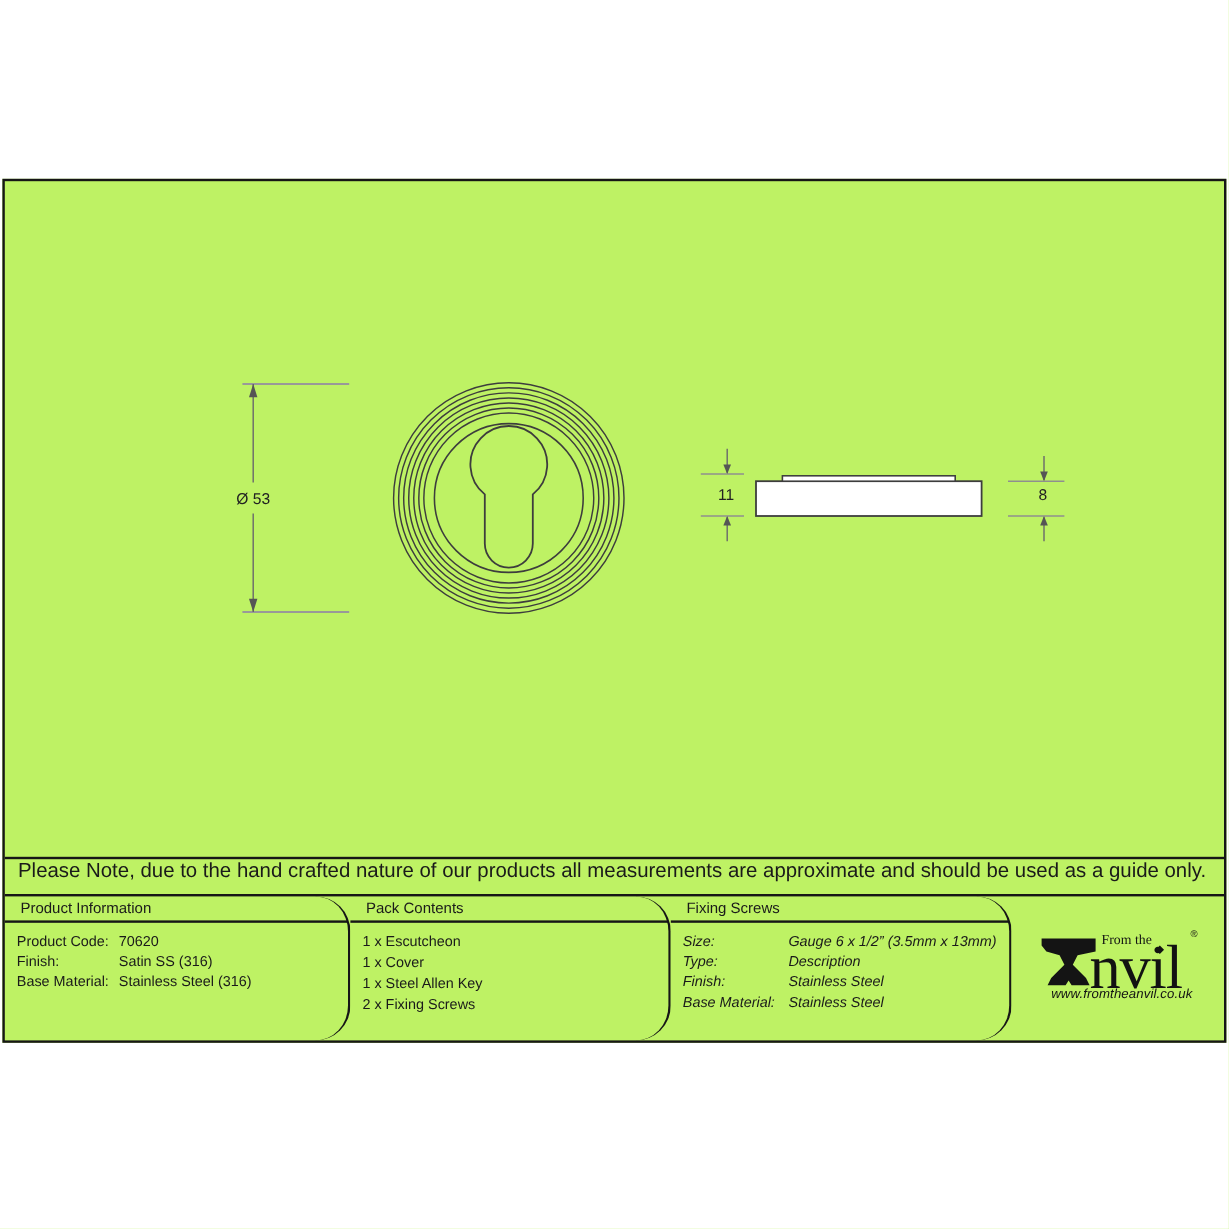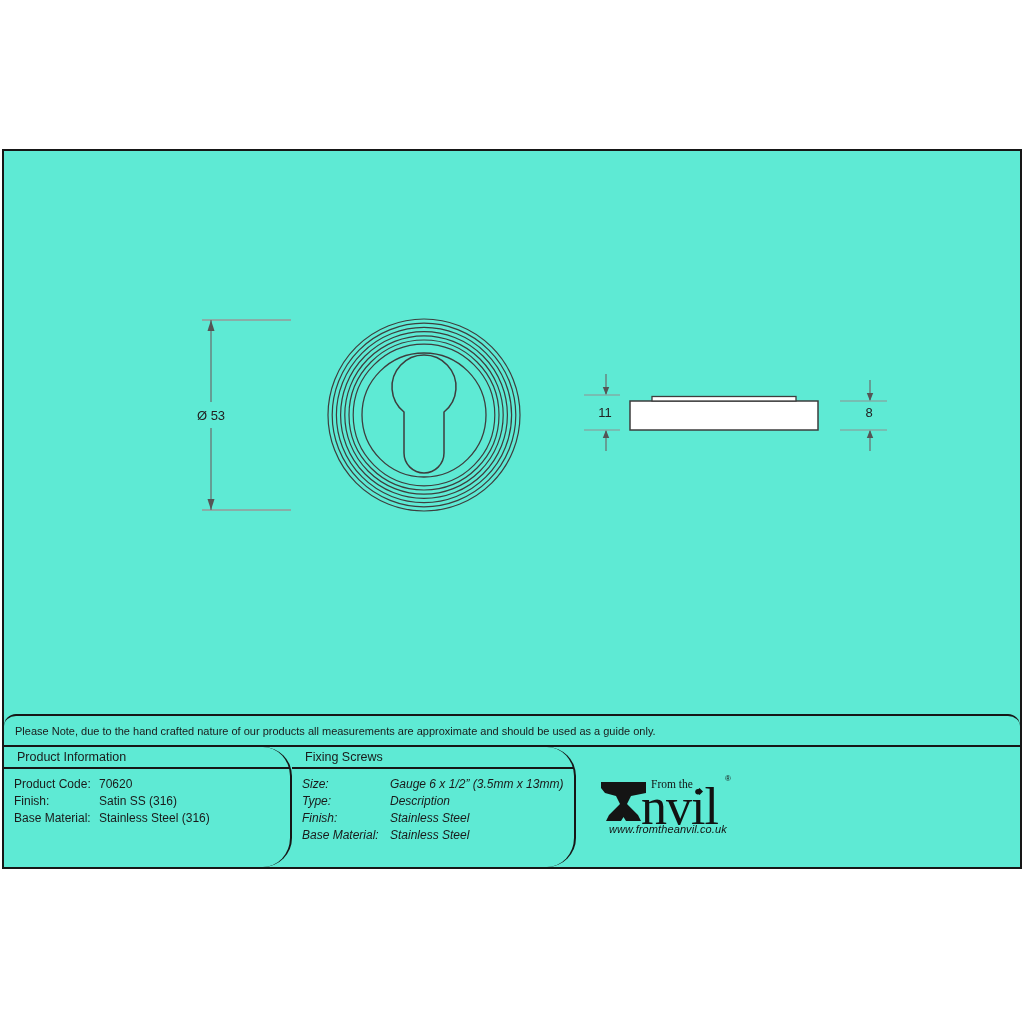--- a/index.html
+++ b/index.html
@@ -8,40 +8,39 @@
     background:#ffffff;
     position:relative;
     font-family:"Liberation Sans", sans-serif;
     color:#1a1a1a;
     overflow:hidden;
   }
   .frame {
     position:absolute; left:2px; top:149px;
     width:1016px; height:716px;
     border:2px solid #161616;
-    background:#5eead4;
+    background:#bef264;
   }
   .drawing-svg {
     position:absolute; left:0; top:0;
     width:1016px; height:563px;
     display:block;
   }
   .dim-text {
     font-family:"Liberation Sans", sans-serif;
     font-size:13px; fill:#222222;
   }
   .note-row {
     position:absolute; left:0; top:563px;
     width:1016px; height:31px;
     border-top:2px solid #161616;
     box-sizing:border-box;
-    display:flex; align-items:center;
+    display:flex; 
     padding-left:11px;
-    font-size:11px;
-    border-radius:12px;
+    font-size:17px;
   }
   .spec-table {
     position:absolute; left:0; top:594px;
     width:1016px; height:122px;
     border-top:2px solid #161616;
     box-sizing:border-box;
     display:flex;
   }
   .col { box-sizing:border-box; position:relative;border-radius:29px; }
   .col-borders { border-right:2px solid #161616; }
@@ -167,20 +166,29 @@
           <span class="spec-label">Finish:</span>
           <span class="spec-value">Satin SS (316)</span>
         </div>
         <div class="spec-row">
           <span class="spec-label">Base Material:</span>
           <span class="spec-value">Stainless Steel (316)</span>
         </div>
       </div>
     </div>
 
+    <div class="col col2 col-borders">
+      <div class="col-header">Pack Contents</div>
+      <div class="col-body">
+        <div class="pack-item">1 x Escutcheon</div>
+        <div class="pack-item">1 x Cover</div>
+        <div class="pack-item">1 x Steel Allen Key</div>
+        <div class="pack-item">2 x Fixing Screws</div>
+      </div>
+    </div>
 
     <div class="col col3 col-borders">
       <div class="col-header">Fixing Screws</div>
       <div class="col-body">
         <div class="spec-row">
           <span class="spec-label">Size:</span>
           <span class="spec-value">Gauge 6 x 1/2” (3.5mm x 13mm)</span>
         </div>
         <div class="spec-row">
           <span class="spec-label">Type:</span>

